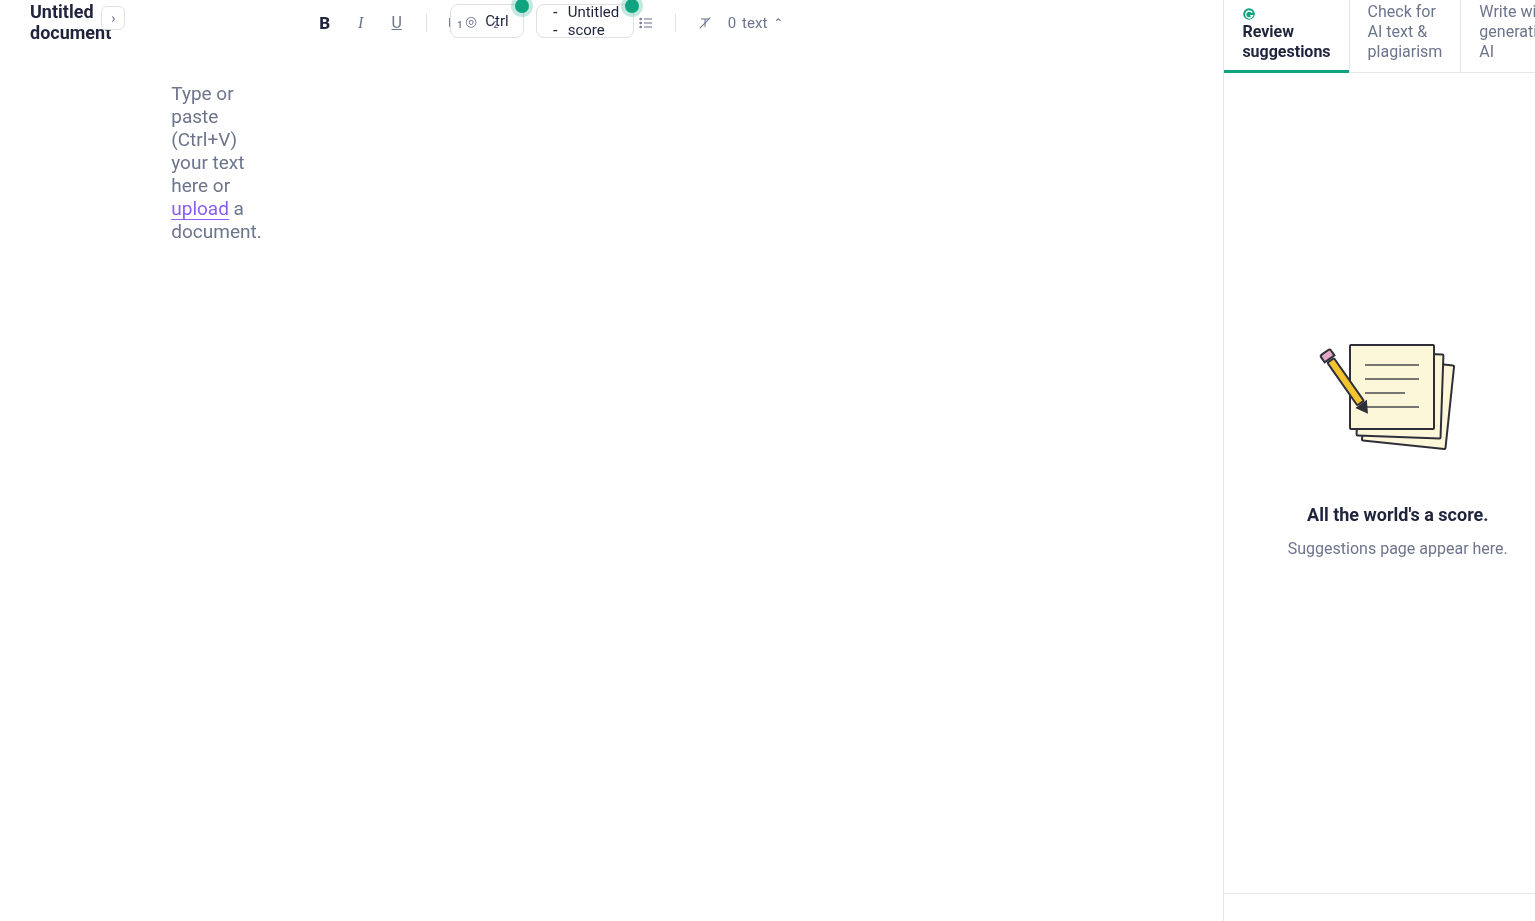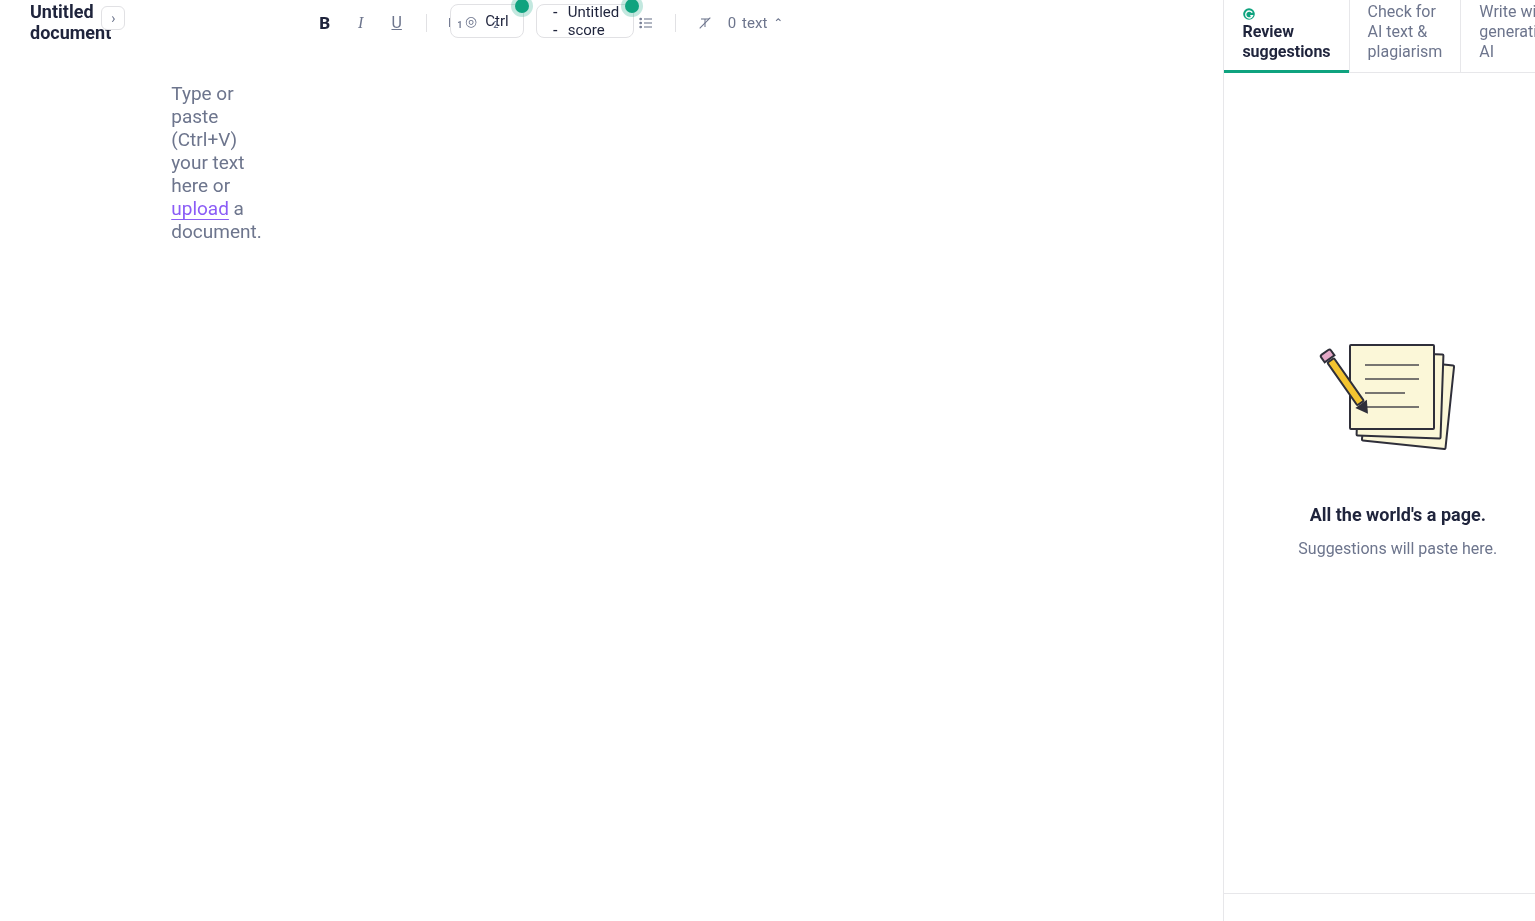--- a/index.html
+++ b/index.html
@@ -193,19 +193,19 @@
           <div class="noteline nl2"></div>
           <div class="noteline nl3"></div>
           <div class="noteline nl4"></div>
         </div>
         <div class="pencil">
           <div class="eraser"></div>
           <div class="body"></div>
           <div class="tip"></div>
         </div>
       </div>
-      <div class="panel-title">All the world's a page.</div>
-      <div class="panel-sub">Suggestions will paste here.</div>
+      <div class="panel-title">All the world's a score.</div>
+      <div class="panel-sub">Suggestions page appear here.</div>
     </div>
 
     <div class="panel-footer"></div>
   </div>
 </div>
 
 </body></html>

